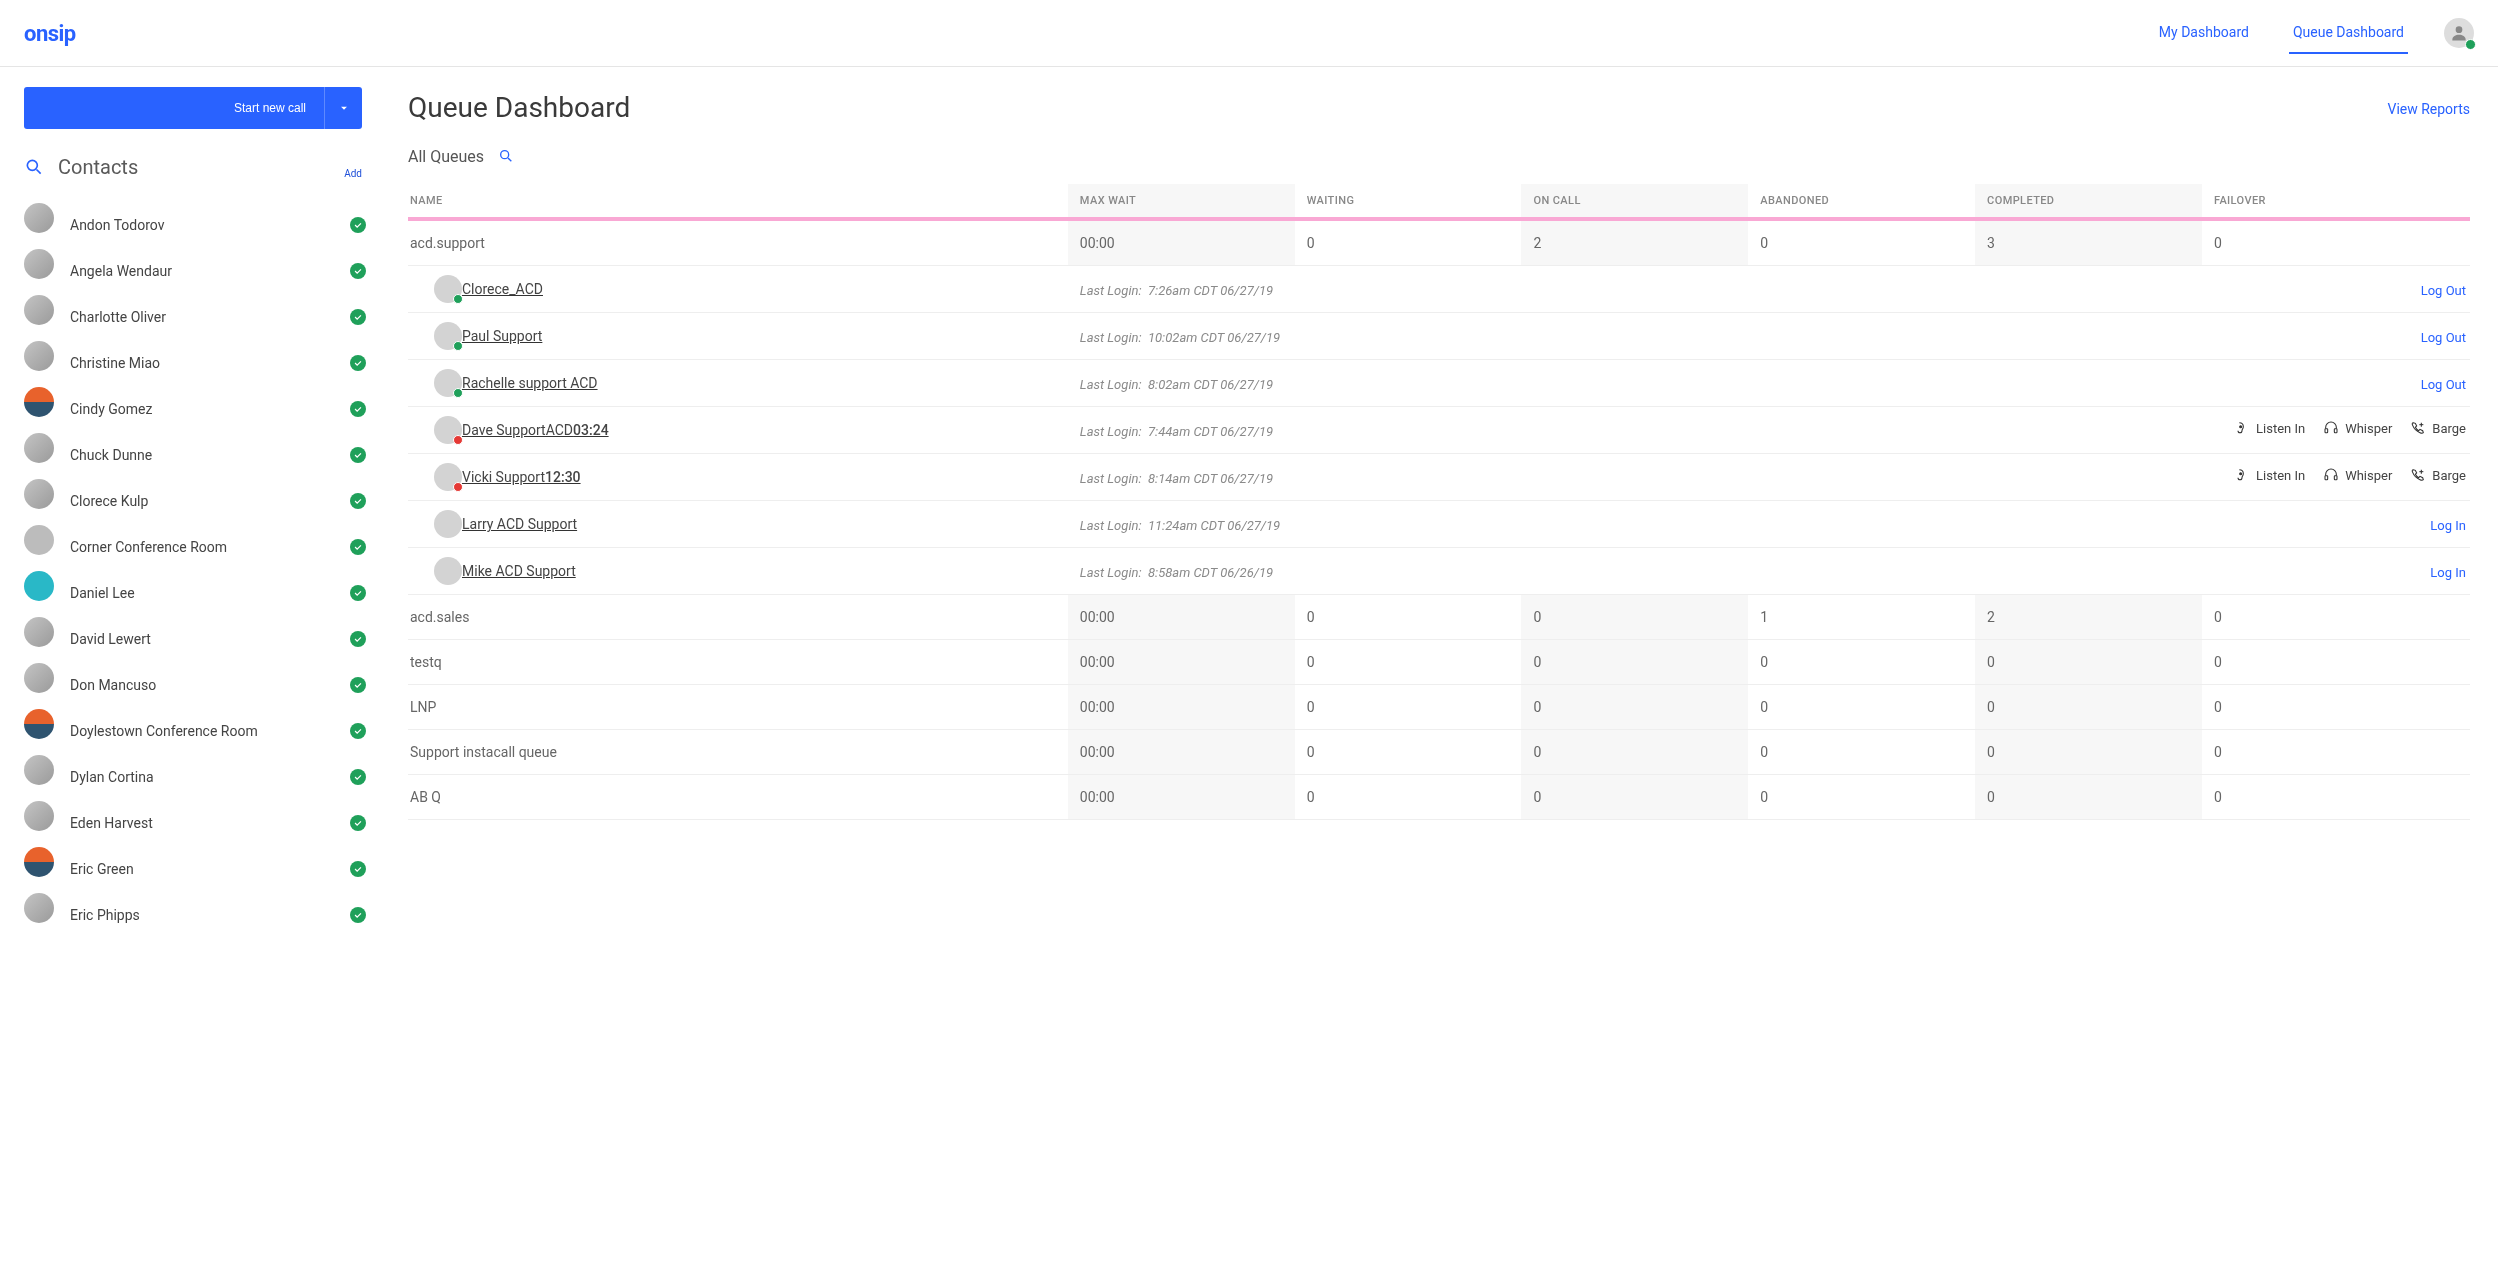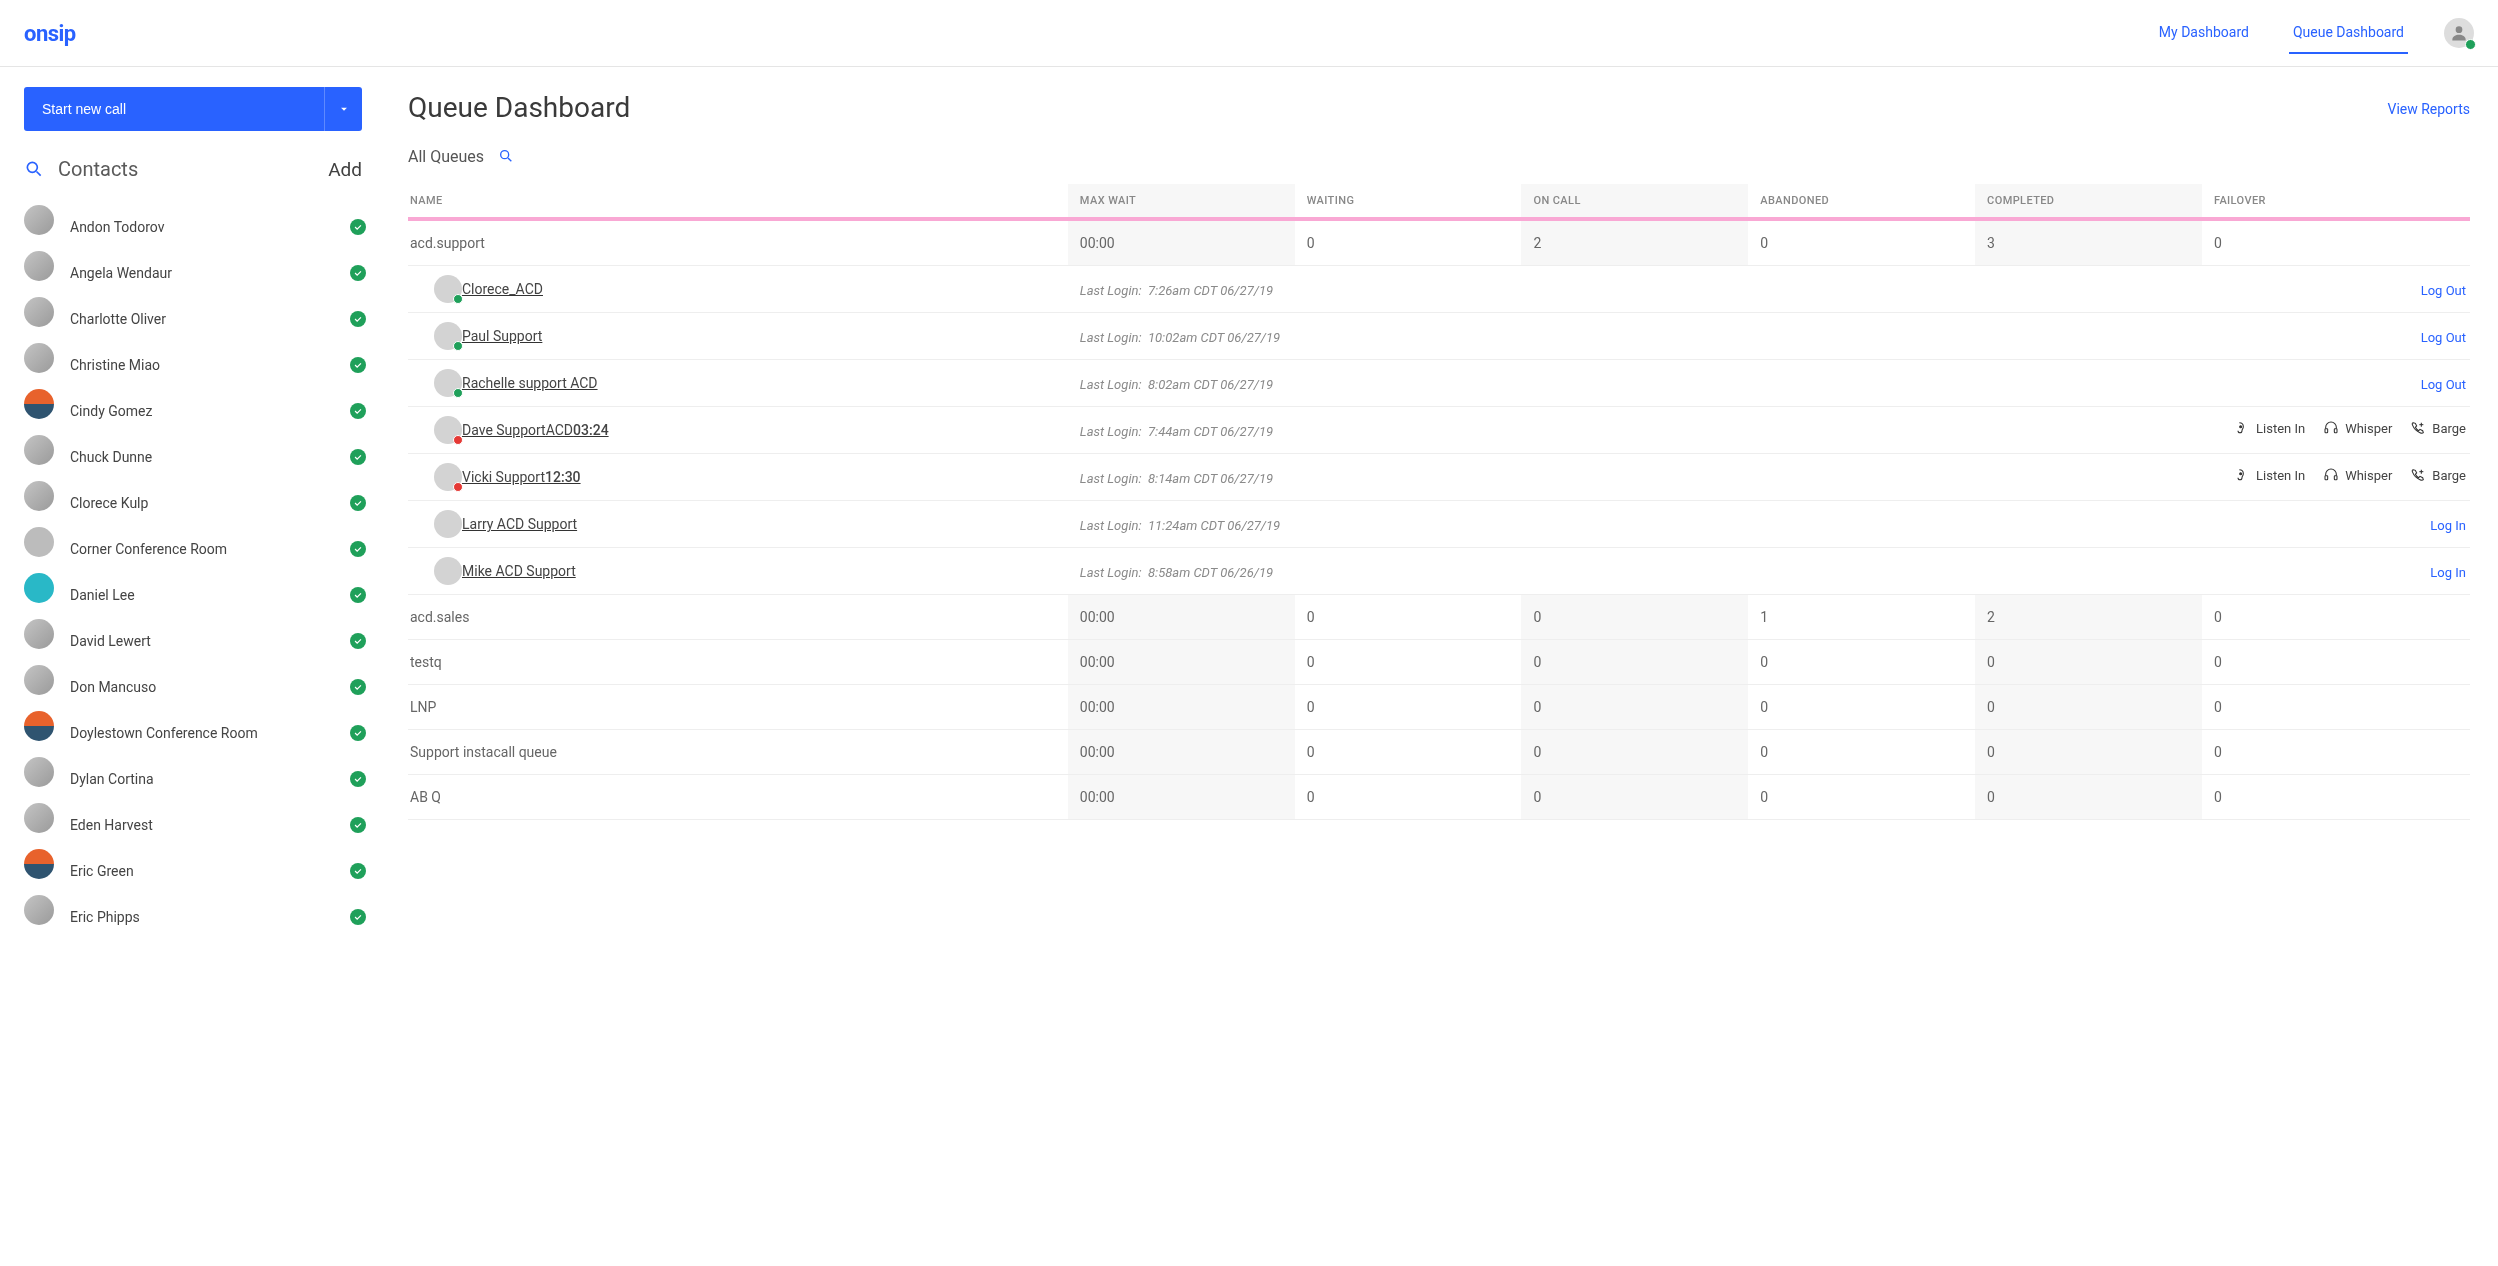--- a/index.html
+++ b/index.html
@@ -8,27 +8,27 @@
 .logo { font-weight: 700; font-size: 22px; color: #2962ff; letter-spacing: -0.5px; }
 .header-right { display: flex; align-items: center; gap: 36px; }
 .nav-link { text-decoration: none; color: #2962ff; font-size: 14px; padding: 12px 4px; border-bottom: 2px solid transparent; }
 .nav-link.active { border-bottom-color: #2962ff; }
 .user-avatar { width: 30px; height: 30px; border-radius: 50%; background: #ddd; position: relative; display: flex; align-items: center; justify-content: center; font-size: 18px; }
 .user-avatar .badge { position: absolute; bottom: -2px; right: -2px; width: 11px; height: 11px; border-radius: 50%; background: #1fa05a; border: 1.5px solid #fff; }
 
 .app-body { display: flex; height: calc(100vh - 55px); }
 .sidebar { width: 380px; padding: 20px 0 0 24px; display: flex; flex-direction: column; }
 .start-call-wrap { display: flex; margin-bottom: 26px; margin-right: 18px; }
-.start-call { flex: 1; background: #2962ff; color: #fff; border: none; padding: 14px 18px; text-align: left; font-size: 14px; font-weight: 500; cursor: pointer; border-radius: 3px 0 0 3px; }
+.start-call { flex: 1; background: #2962ff; color: #fff; border: none; padding: 14px 18px; text-align: right; font-size: 12px; font-weight: 500; cursor: pointer; border-radius: 3px 0 0 3px; }
 .start-call-dd { width: 38px; background: #2962ff; border: none; border-left: 1px solid rgba(255,255,255,0.25); color: #fff; cursor: pointer; border-radius: 0 3px 3px 0; display: flex; align-items: center; justify-content: center; }
 
 .contacts-header { display: flex; align-items: flex-end; justify-content: space-between; margin-bottom: 16px; margin-right: 18px; }
 .contacts-title-wrap { display: flex; align-items: center; gap: 14px; }
 .contacts-title { font-size: 20px; color: #5a5a5a; font-weight: 400; }
-.add-link { color: #404040; font-size: 19px; text-decoration: none; }
+.add-link { color: #1d4ed8; font-size: 10px; text-decoration: none; }
 
 .contact-list { flex: 1; overflow-y: auto; padding-right: 6px; }
 .contact-list::-webkit-scrollbar { width: 12px; }
 .contact-list::-webkit-scrollbar-track { background: #f0f0f0; }
 .contact-list::-webkit-scrollbar-thumb { background: #bcbcbc; border-radius: 0; }
 
 .contact-item { display: flex; align-items: flex-end; gap: 16px; padding: 8px 8px 8px 0; cursor: pointer; }
 .contact-avatar { width: 30px; height: 30px; border-radius: 50%; background: linear-gradient(135deg,#c4c4c4,#9a9a9a); display:flex; align-items:center; justify-content:center; color:#fff; font-size:12px; flex-shrink:0; }
 .contact-avatar.orange { background: linear-gradient(180deg,#e8622c 50%,#2f5470 50%); }
 .contact-avatar.grey { background:#bcbcbc; }

